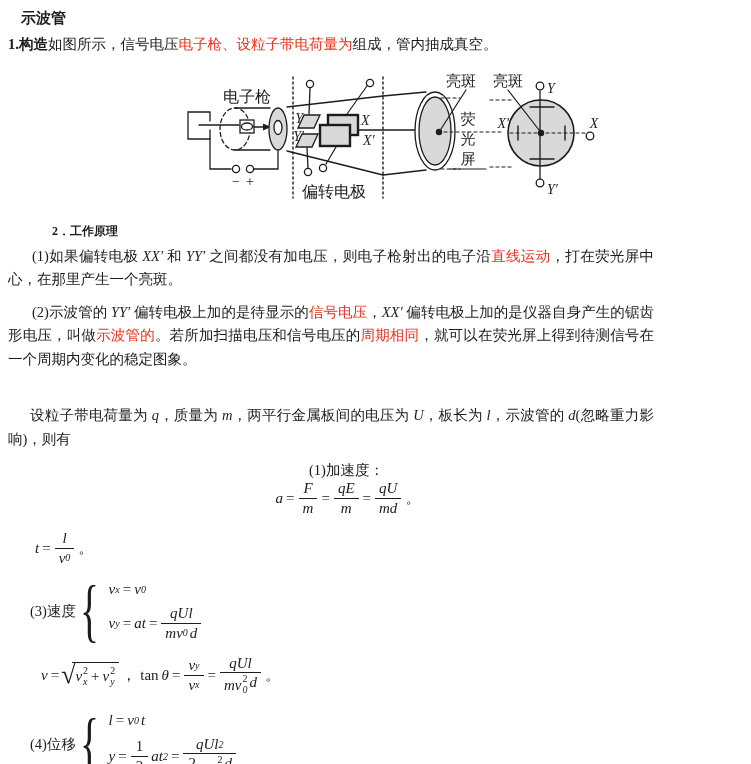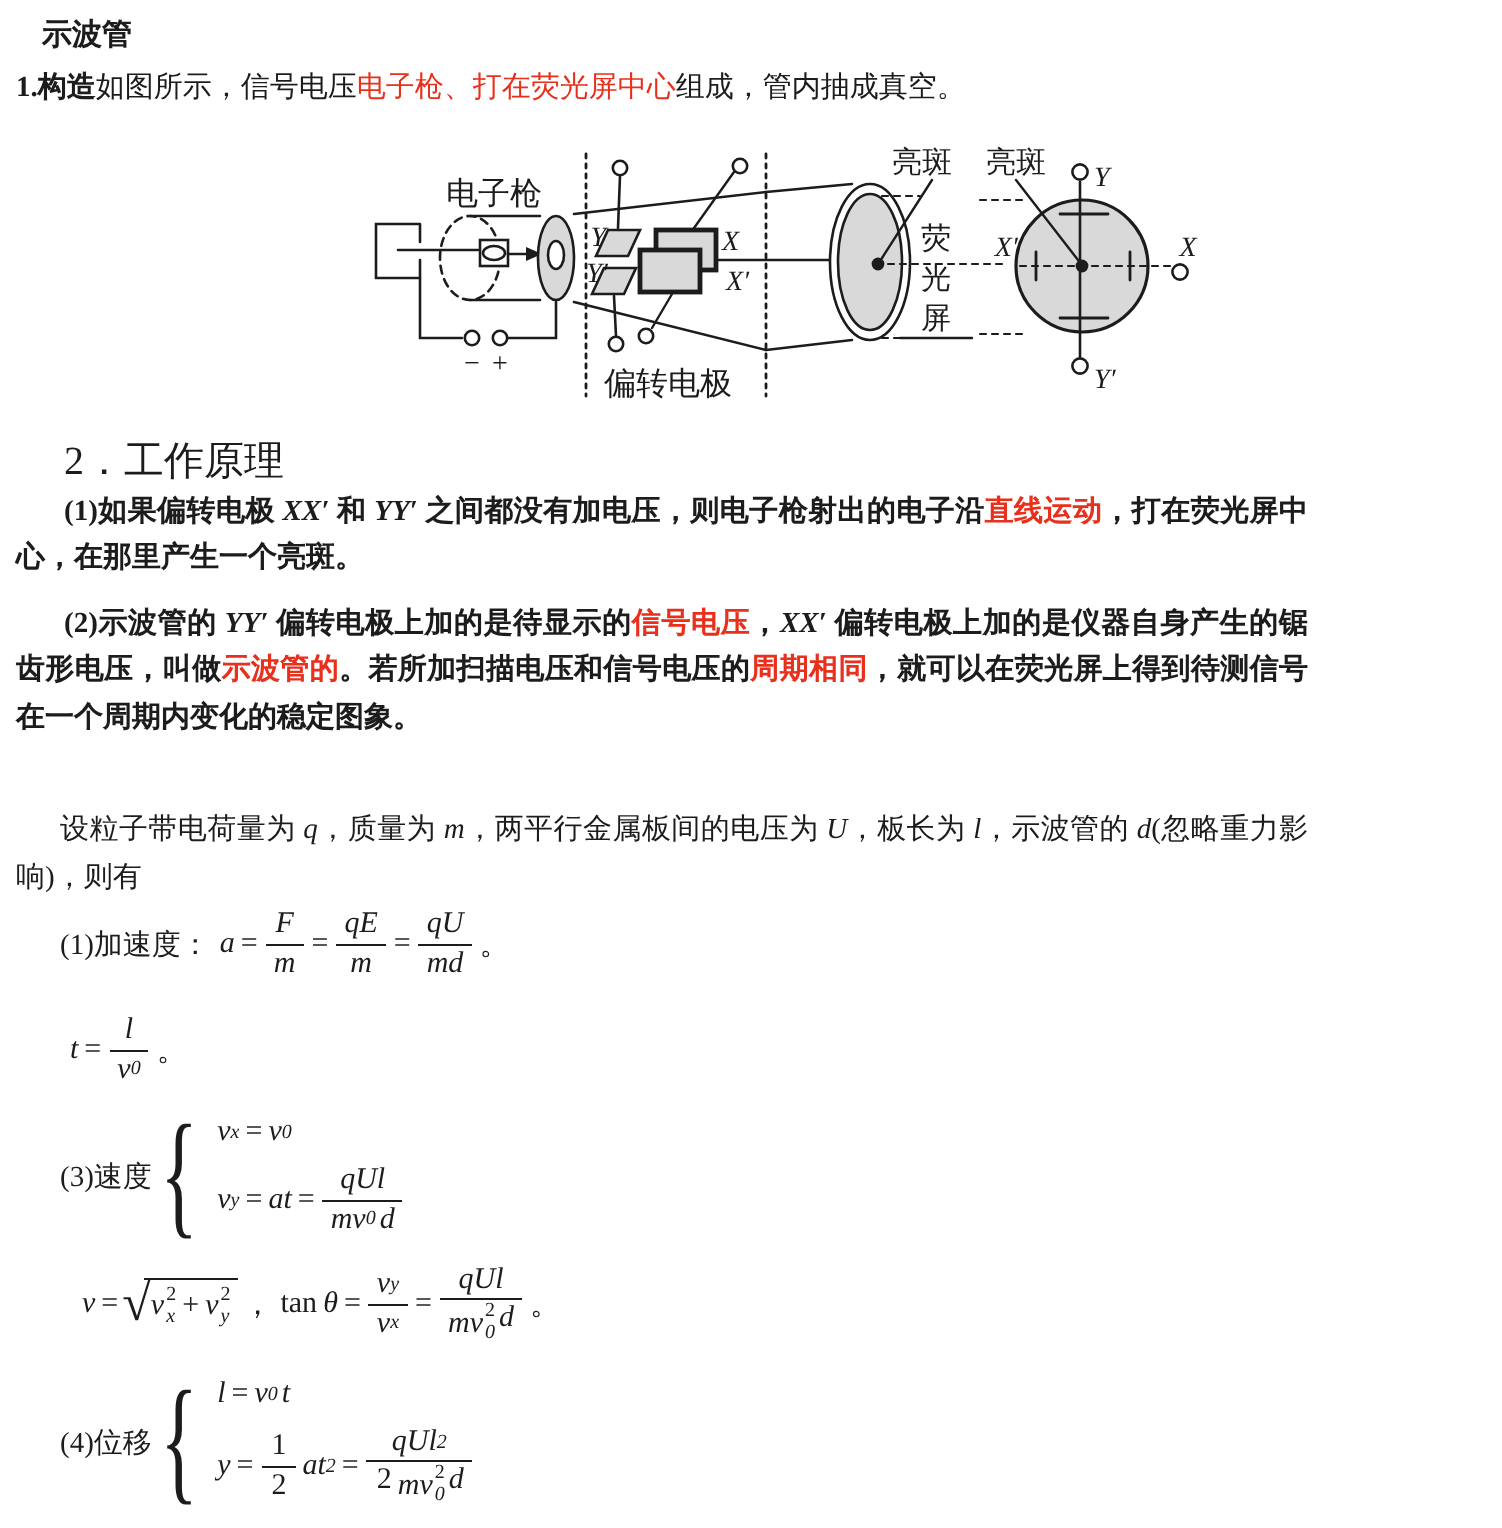--- a/index.html
+++ b/index.html
@@ -5,29 +5,29 @@
   html,body{margin:0;padding:0;background:#ffffff;}
   body{width:751px;height:764px;overflow:hidden;position:relative;
        font-family:"Liberation Serif","DejaVu Serif",serif;color:#1c1c1c;}
   .doc{width:663px;height:764px;}
   .red{color:#e8301c;}
   .b{font-weight:bold;}
   .it{font-style:italic;font-family:"Liberation Serif",serif;}
   .title{font-size:15px;font-weight:bold;padding-top:8px;margin:0 0 0 21px;line-height:20px;}
   .p{font-size:14.5px;line-height:23.5px;margin:0 9px 0 8px;text-align:justify;}
   .p1{margin-top:5px;}
-  .h2{font-size:20px;font-weight:normal;margin:9px 0 0 32px;line-height:22px;}
-  .ind{text-indent:24px;font-weight:bold;}
+  .h2{font-size:12px;font-weight:bold;margin:9px 0 0 52px;line-height:22px;}
+  .ind{text-indent:24px;}
   .p2{margin-top:3px;}
   .p3{margin-top:9px;}
   .p4{margin-top:33px;text-indent:22px;}
   .diagram-wrap{margin:4px 0 0 183px;height:150px;}
   
   .fline{display:flex;align-items:center;font-size:14.5px;margin-left:30px;}
-  .fline.f1{min-height:42px;}
+  .fline.f1{margin-top:10px;min-height:42px;flex-direction:column;}
   .fline.f2{margin-top:10px;min-height:44px;}
   .fline.f3{margin-top:8px;min-height:66px;}
   .fline.f4{margin-top:8px;min-height:46px;margin-left:36px;}
   .fline.f5{margin-top:8px;min-height:76px;}
   .flabel{white-space:pre;}
   .math{display:inline-flex;align-items:center;flex-wrap:nowrap;
         font-family:"Liberation Serif",serif;font-size:15px;margin-left:4px;}
   .math .mi{font-style:italic;padding:0 1px;display:inline-flex;align-items:center;}
   .math .mn{padding:0 2px;display:inline-flex;align-items:center;}
   .frac{display:inline-flex;flex-direction:column;align-items:stretch;
@@ -58,21 +58,21 @@
   svg .var{font-size:14px;font-style:italic;}
   svg .sign{font-size:14px;}
 </style>
 </head>
 <body>
 
 <div class="doc">
 
   <div class="title">示波管</div>
 
-  <p class="p p1"><span class="b">1.构造</span><span>如图所示，信号电压</span><span class="red">电子枪、打在荧光屏中心</span><span>组成，管内抽成真空。</span></p>
+  <p class="p p1"><span class="b">1.构造</span><span>如图所示，信号电压</span><span class="red">电子枪、设粒子带电荷量为</span><span>组成，管内抽成真空。</span></p>
 
   <div class="diagram-wrap">
     <svg width="420" height="150" viewBox="185 60 420 150">
       <g stroke="#1c1c1c" fill="none" stroke-width="1.3" stroke-linecap="round">
 
         <g>
           <path d="M212,111 H190 V138 H212 M212,111 V120 M212,129 V138"></path>
           <path d="M201,124 H241"></path>
         </g>
 

